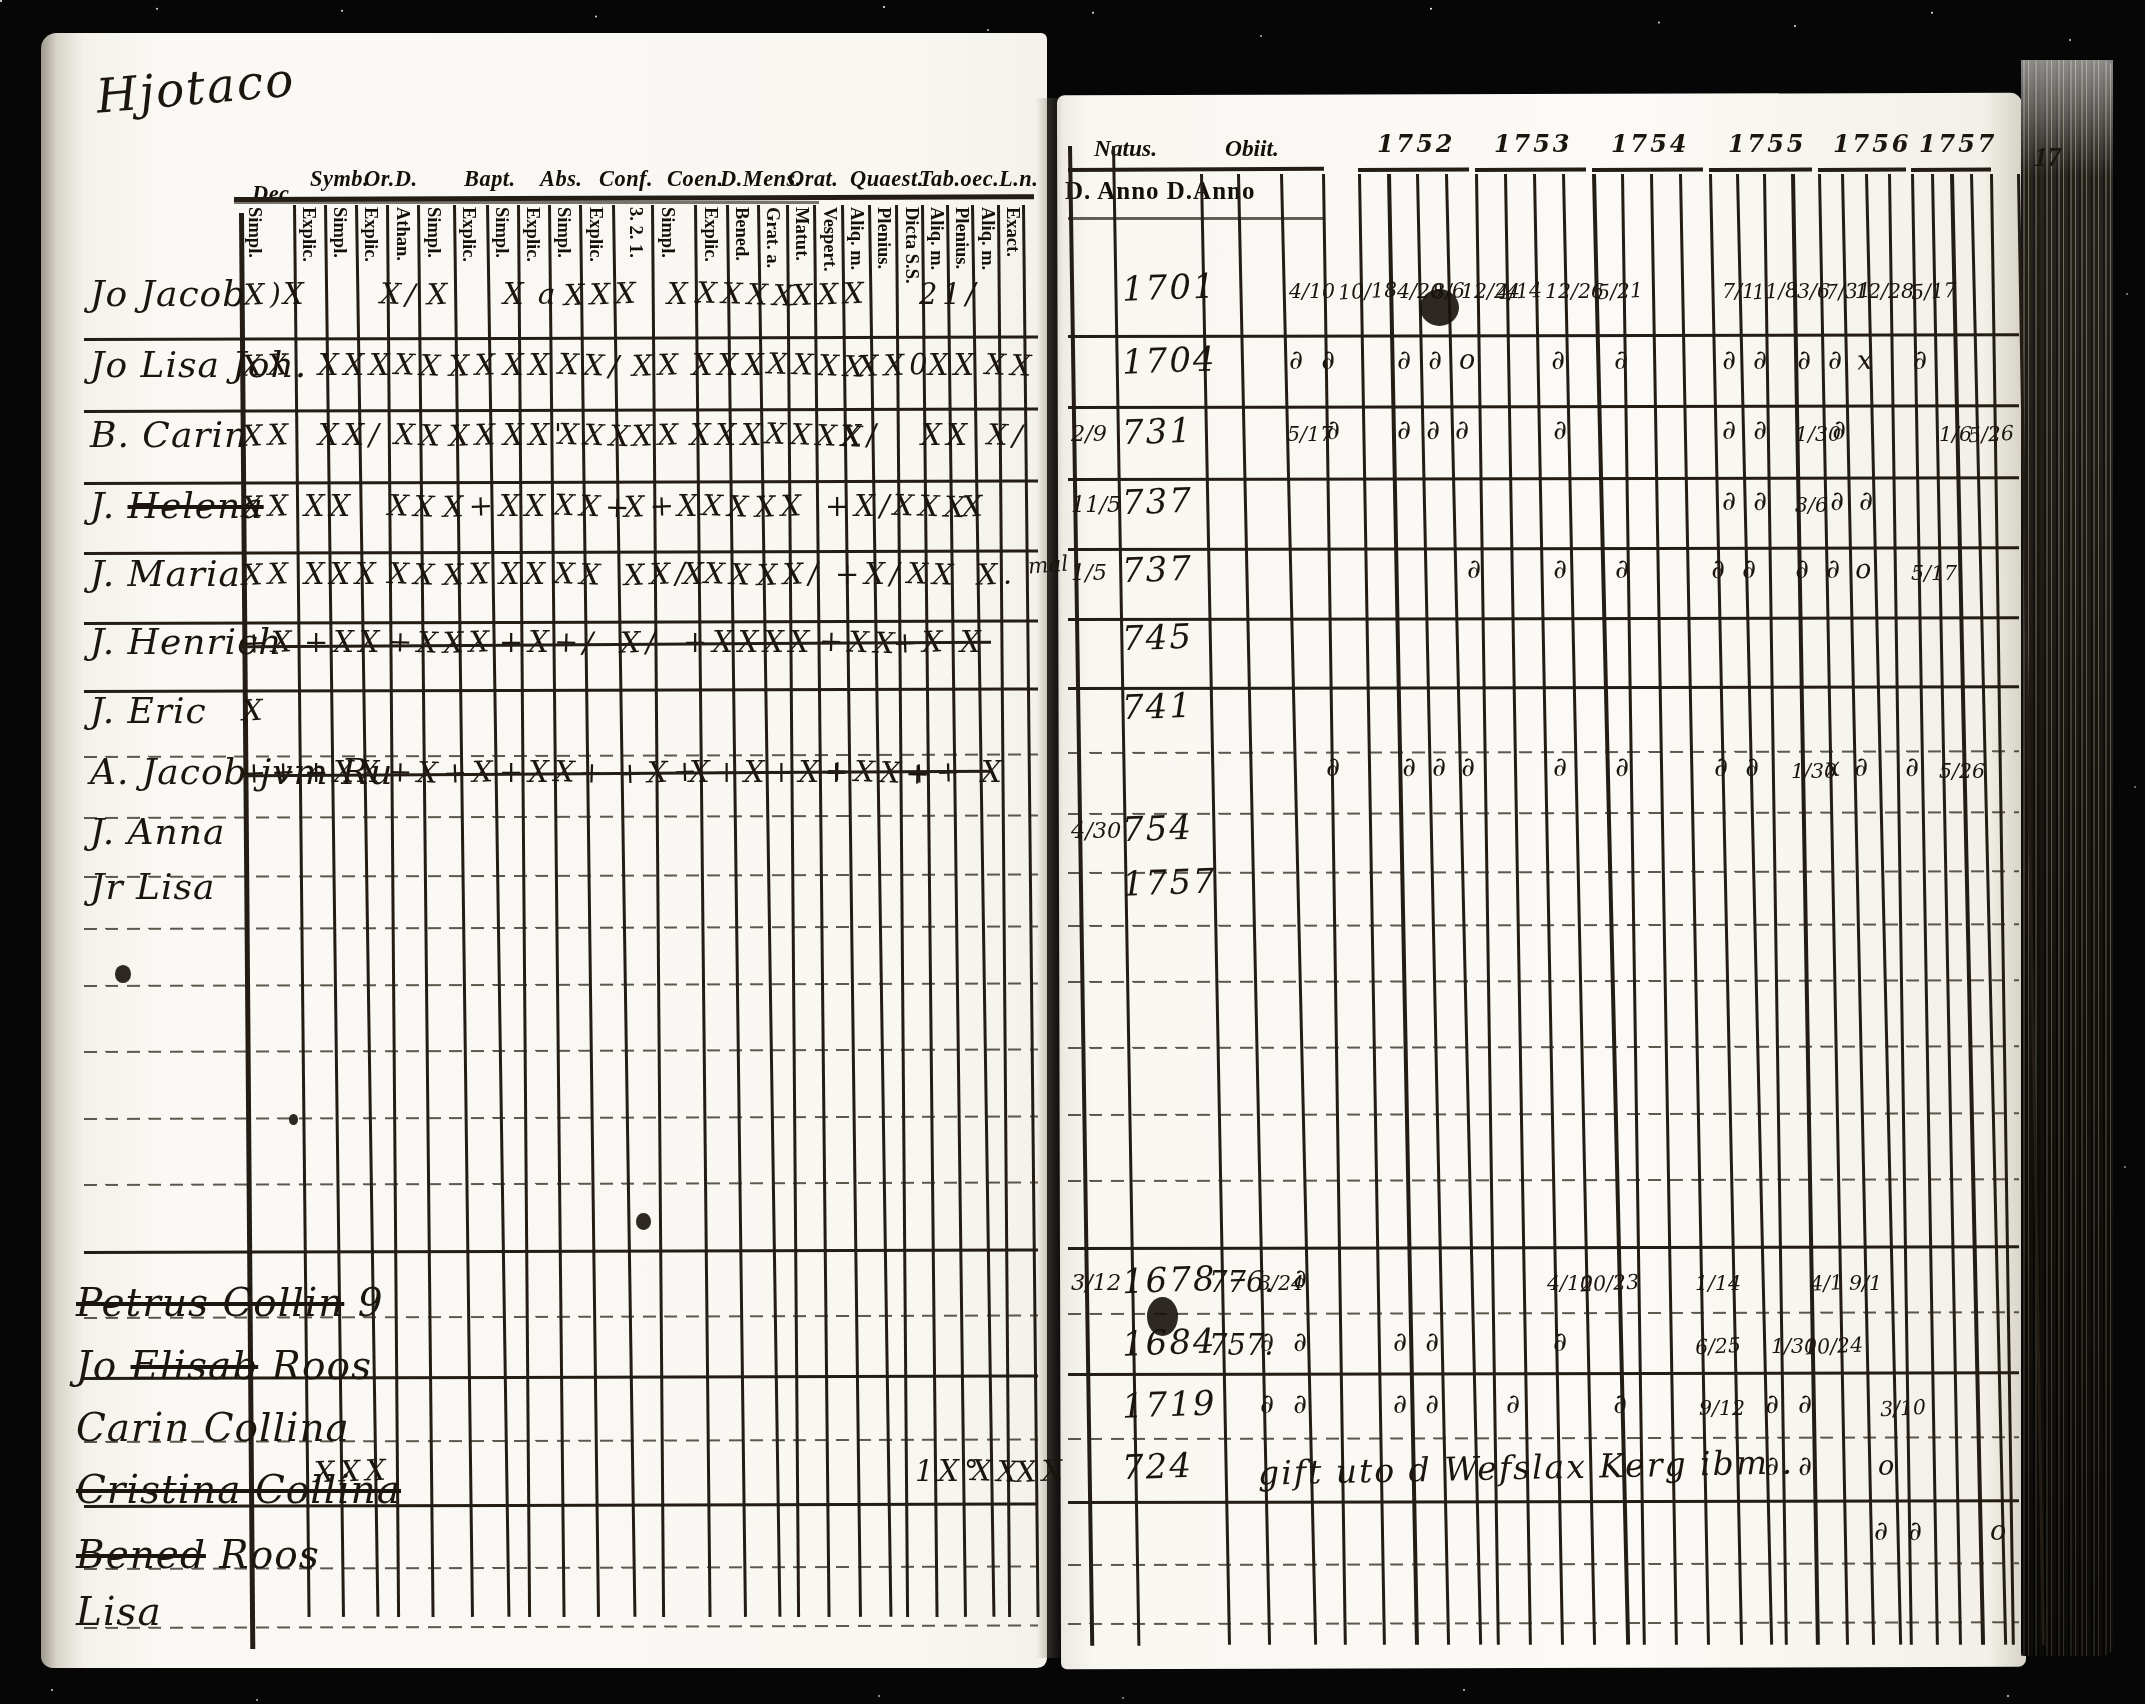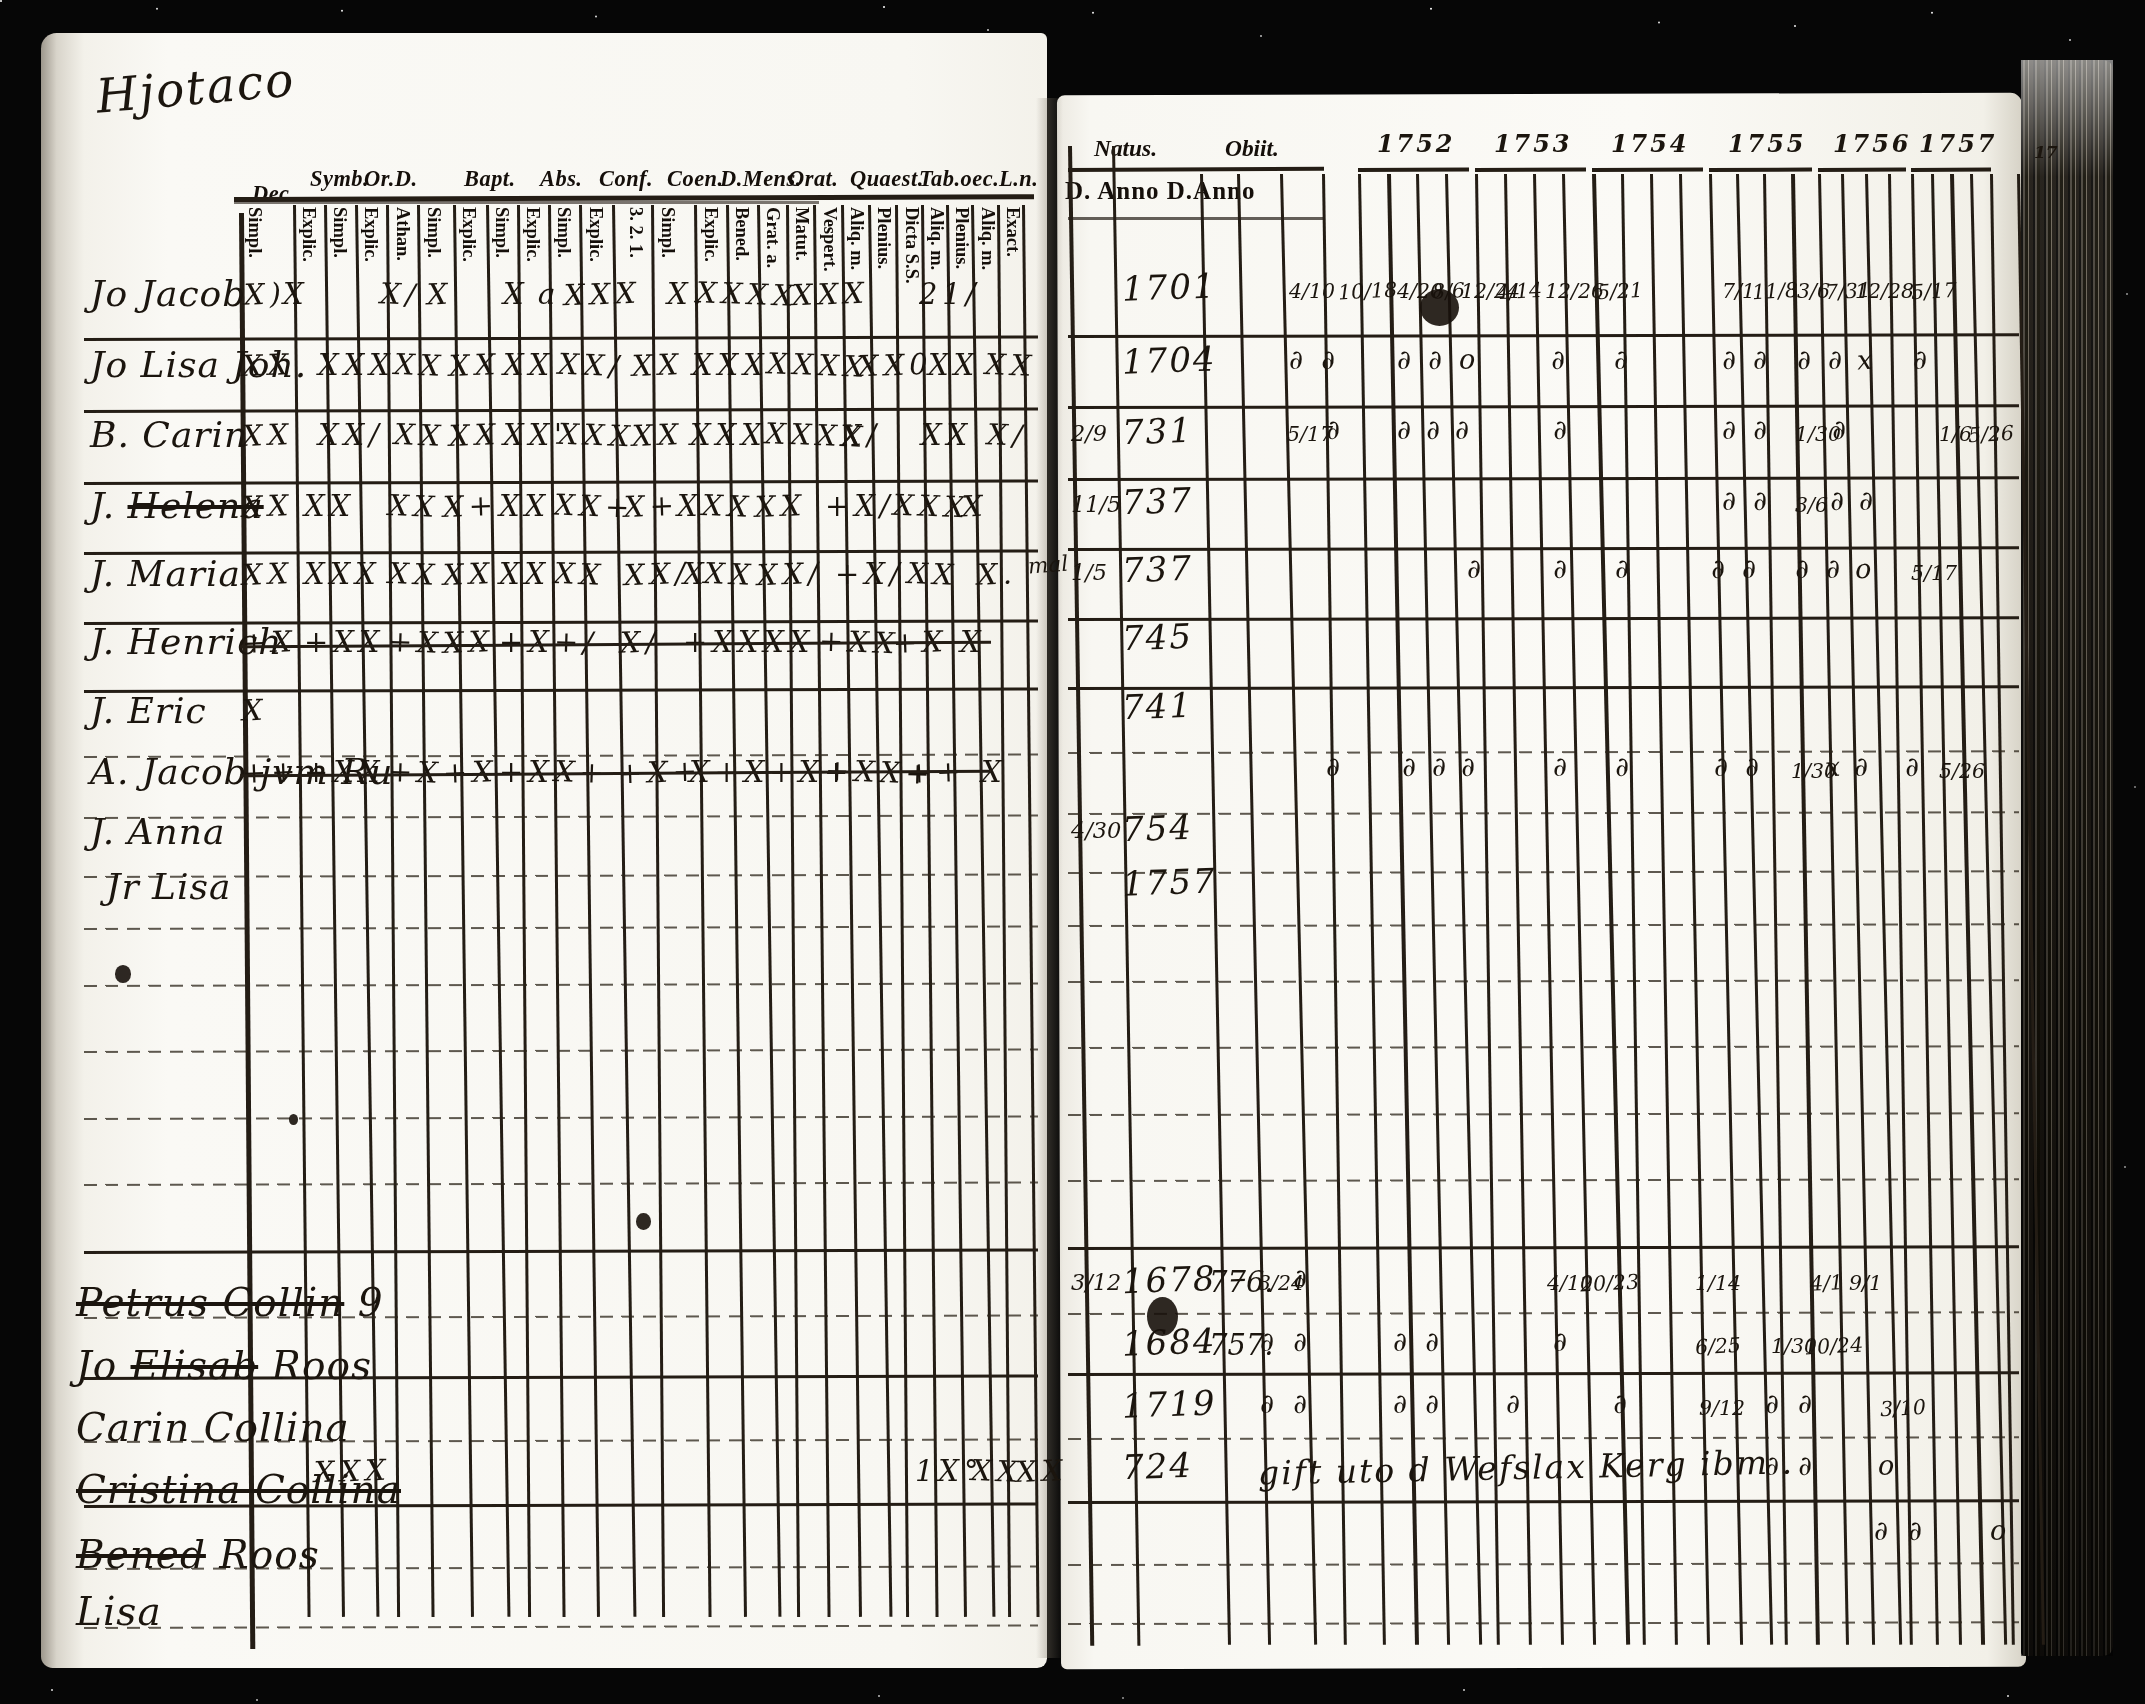--- a/index.html
+++ b/index.html
@@ -37,21 +37,21 @@
   .struck{text-decoration:line-through;text-decoration-thickness:3.9px;}
   .mark{font-size:29px;letter-spacing:4.9px;}
   .frac{font-size:20.5px;}
   .dmark{font-size:27px;}
   .natus{font-size:34px;letter-spacing:2px;}
   .pre-frac{font-size:22.4px;}
   .obiit-v{font-size:29px;}
   .year-h{font-size:24px;font-weight:bold;letter-spacing:2.9px;}
   .rp-head{position:absolute;font-style:italic;font-size:23.4px;}
   .danno{position:absolute;font-size:25px;letter-spacing:1px;}
-  .pagenum{position:absolute;font-size:17px;font-weight:bold;}
+  .pagenum{position:absolute;font-size:27px;font-weight:bold;font-family:Liberation Serif, serif;}
   .strike-ln{position:absolute;height:2.9px;background:#241d15;transform:rotate(-0.35deg);}
   .blot{position:absolute;background:#17110b;border-radius:50%;}
   .note{font-size:21.5px;}
   .annot{font-size:33px;transform:rotate(-1.2deg);letter-spacing:2px;}
 </style>
 </head>
 <body>
 
 <div class="scene">
   <div class="stars"></div>
@@ -310,21 +310,21 @@
       <div class="hand mark" style="left: 443px; top: 755px; transform: rotate(-2deg); position: absolute;">+X</div>
       <div class="hand mark" style="left: 499px; top: 755px; transform: rotate(0deg); position: absolute;">+X</div>
       <div class="hand mark" style="left: 554px; top: 755px; transform: rotate(2deg); position: absolute;">X+</div>
       <div class="hand mark" style="left: 618px; top: 755px; transform: rotate(-2deg); position: absolute;">+X+</div>
       <div class="hand mark" style="left: 689px; top: 755px; transform: rotate(0deg); position: absolute;">X+X+X+</div>
       <div class="hand mark" style="left: 825px; top: 755px; transform: rotate(2deg); position: absolute;">+XX+</div>
       <div class="hand mark" style="left: 907px; top: 755px; transform: rotate(-2deg); position: absolute;">++</div>
       <div class="hand mark" style="left: 981px; top: 755px; transform: rotate(0deg); position: absolute;">X</div>
       <div class="strike-ln" style="left: 240px; top: 772px; width: 751px; position: absolute;"></div>
       <div class="hand name" style="left: 90px; top: 811px; position: absolute;"><span>J. Anna</span></div>
-      <div class="hand name" style="left: 106px; top: 866px; position: absolute;"><span>Jr Lisa</span></div>
+      <div class="hand name" style="left: 90px; top: 866px; position: absolute;"><span>Jr Lisa</span></div>
       <div class="hand name name-big" style="left: 76px; top: 1263px; position: absolute;"><span class="struck">Petrus Collin</span><span> 9</span></div>
       <div class="hand name name-big" style="left: 76px; top: 1326px; position: absolute;"><span>Jo </span><span class="struck">Elisab</span><span> Roos</span></div>
       <div class="hand name name-big" style="left: 76px; top: 1388px; position: absolute;"><span>Carin Collina</span></div>
       <div class="hand name name-big" style="left: 76px; top: 1450px; position: absolute;"><span class="struck">Cristina Collina</span></div>
       <div class="hand mark" style="left: 314px; top: 1454px; transform: rotate(-2deg); position: absolute;">XXX</div>
       <div class="hand mark" style="left: 915px; top: 1454px; transform: rotate(0deg); position: absolute;">1X°</div>
       <div class="hand mark" style="left: 971px; top: 1454px; transform: rotate(2deg); position: absolute;">XX</div>
       <div class="hand mark" style="left: 1016px; top: 1454px; transform: rotate(-2deg); position: absolute;">XX</div>
       <div class="hand name name-big" style="left: 76px; top: 1515px; position: absolute;"><span class="struck">Bened</span><span> Roos</span></div>
       <div class="hand name name-big" style="left: 76px; top: 1572px; position: absolute;"><span>Lisa</span></div>

